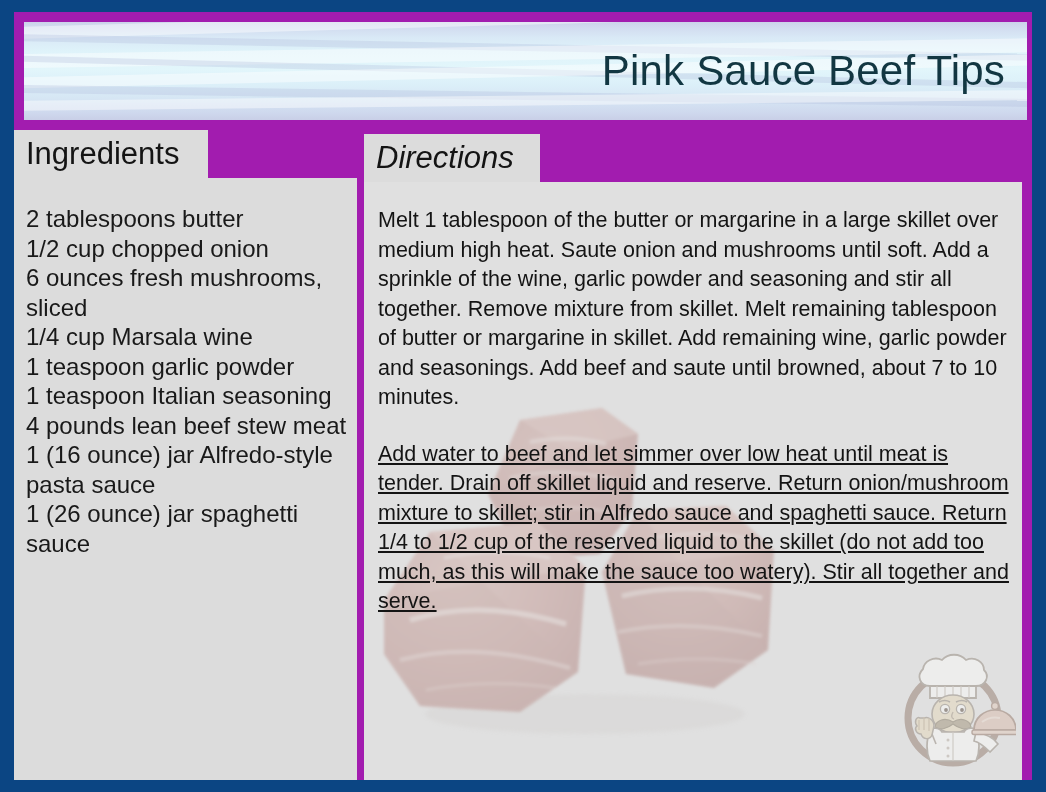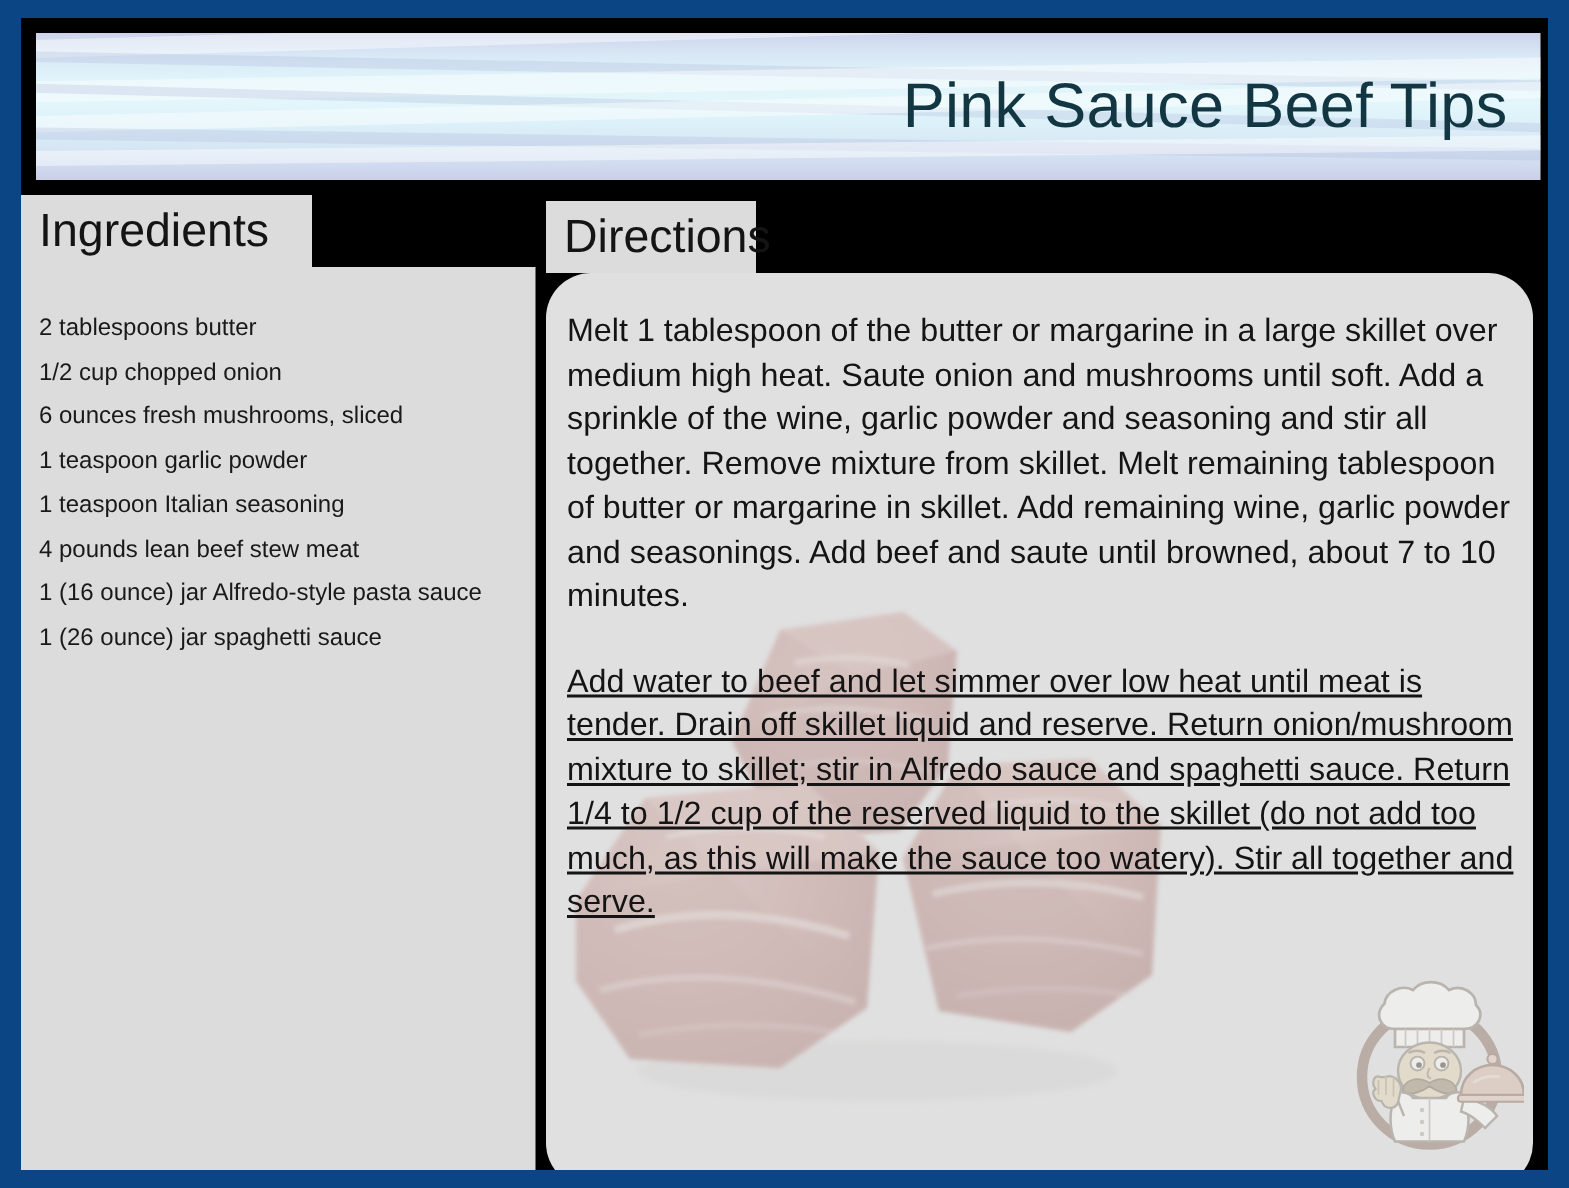--- a/index.html
+++ b/index.html
@@ -19,21 +19,21 @@
     overflow: hidden;
   }
 
   
   #page {
     position: absolute;
     left: 14px;
     top: 12px;
     width: 1018px;
     height: 768px;
-    background: #000000;
+    background: #a21caf;
     overflow: hidden;
   }
 
   
   #banner {
     position: absolute;
     left: 10px;
     top: 10px;
     width: 1003px;
     height: 98px;
@@ -88,51 +88,51 @@
     white-space: nowrap;
   }
   #ingredients-header {
     left: 0px;
     top: 118px;
     width: 194px;
   }
   #directions-header {
     left: 350px;
     top: 122px;
-    width: 140px;
+    width: 176px;
+    font-style: italic;
   }
 
   
   .panel {
     position: absolute;
     background: #dcdcdc;
     overflow: hidden;
   }
   #ingredients-panel {
     left: 0px;
     top: 166px;
     width: 343px;
     height: 602px;
   }
   #directions-panel {
     left: 350px;
     top: 170px;
     width: 658px;
     height: 610px;
     background: #e0e0e0;
-    border-radius: 30px;
   }
 
   
   #ingredients-list {
     position: absolute;
     left: 12px;
     top: 26px;
     right: 4px;
-    font-size: 16px;
+    font-size: 24px;
     line-height: 29.5px;
     color: #191919;
   }
   #ingredients-list .ing {
     margin: 0;
     padding: 0;
   }
 
   
   #directions-body {
@@ -192,20 +192,21 @@
       <div id="banner-title">Pink Sauce Beef Tips</div>
     </div>
 
     <div id="ingredients-header" class="section-header">Ingredients</div>
 
     <div id="ingredients-panel" class="panel">
       <div id="ingredients-list">
         <div class="ing">2 tablespoons butter</div>
         <div class="ing">1/2 cup chopped onion</div>
         <div class="ing">6 ounces fresh mushrooms, sliced</div>
+        <div class="ing">1/4 cup Marsala wine</div>
         <div class="ing">1 teaspoon garlic powder</div>
         <div class="ing">1 teaspoon Italian seasoning</div>
         <div class="ing">4 pounds lean beef stew meat</div>
         <div class="ing">1 (16 ounce) jar Alfredo-style pasta sauce</div>
         <div class="ing">1 (26 ounce) jar spaghetti sauce</div>
       </div>
     </div>
 
     <div id="directions-header" class="section-header">Directions</div>
 

